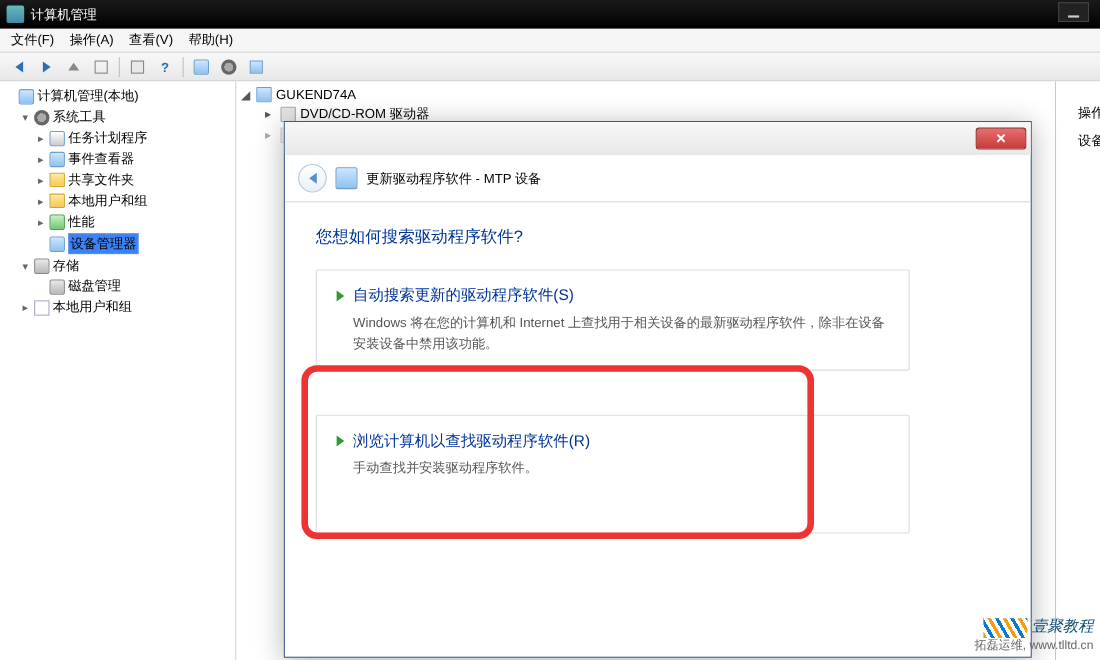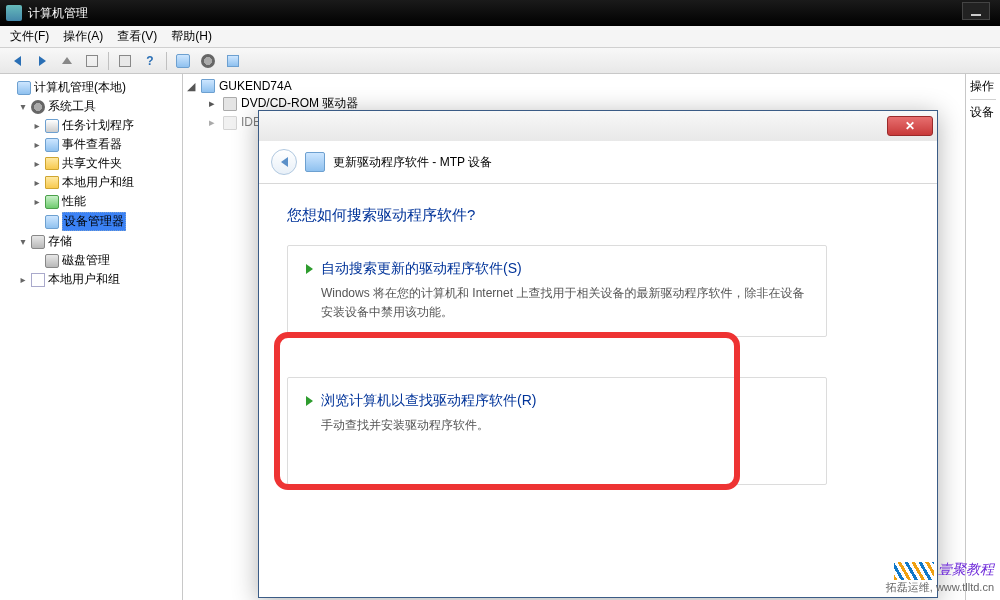--- a/index.html
+++ b/index.html
@@ -102,21 +102,21 @@
     }
     .tb-square {
       width: 12px; height: 12px;
       border: 1px solid #888;
     }
     .body3col {
       display: flex;
       height: calc(600px - 26px - 22px - 26px);
     }
     .left-pane {
-      width: 183px;
+      width: 215px;
       border-right: 1px solid #c8c8c8;
       background: #fff;
       padding: 4px;
       overflow: hidden;
     }
     .tree-item {
       display: flex;
       align-items: center;
       gap: 3px;
       padding: 1px 0;
@@ -182,21 +182,21 @@
       background: #e4e4e4;
       border: 1px solid #aaa;
       border-radius: 1px;
     }
     .dev-indent-1 { padding-left: 0px; }
     .dev-indent-2 { padding-left: 22px; }
     .right-pane {
       width: 35px;
       border-left: 1px solid #c8c8c8;
       background: #fff;
-      padding: 4px;
+      padding: 20px;
       overflow: hidden;
       white-space: nowrap;
     }
     .right-header {
       font-weight: normal;
       border-bottom: 1px solid #d0d0d0;
       padding-bottom: 4px;
       margin-bottom: 4px;
     }
     
@@ -315,21 +315,21 @@
       line-height: 1.3;
     }
     .watermark .stripes {
       display: inline-block;
       width: 40px;
       height: 18px;
       vertical-align: middle;
       background: repeating-linear-gradient(60deg, #f0a010 0 3px, transparent 3px 6px, #1078c8 6px 9px, transparent 9px 12px);
       margin-right: 4px;
     }
-    .watermark .brand { color: #6d28d9; font-size: 14px; font-style: italic; text-align: center; }
+    .watermark .brand { color: #0c4a6e; font-size: 14px; font-style: italic; text-align: center; }
   </style>
 </head>
 <body>
 
 <div class="titlebar">
   <div class="app-icon"></div>
   <span>计算机管理</span>
   <div class="min-btn"></div>
 </div>
 

